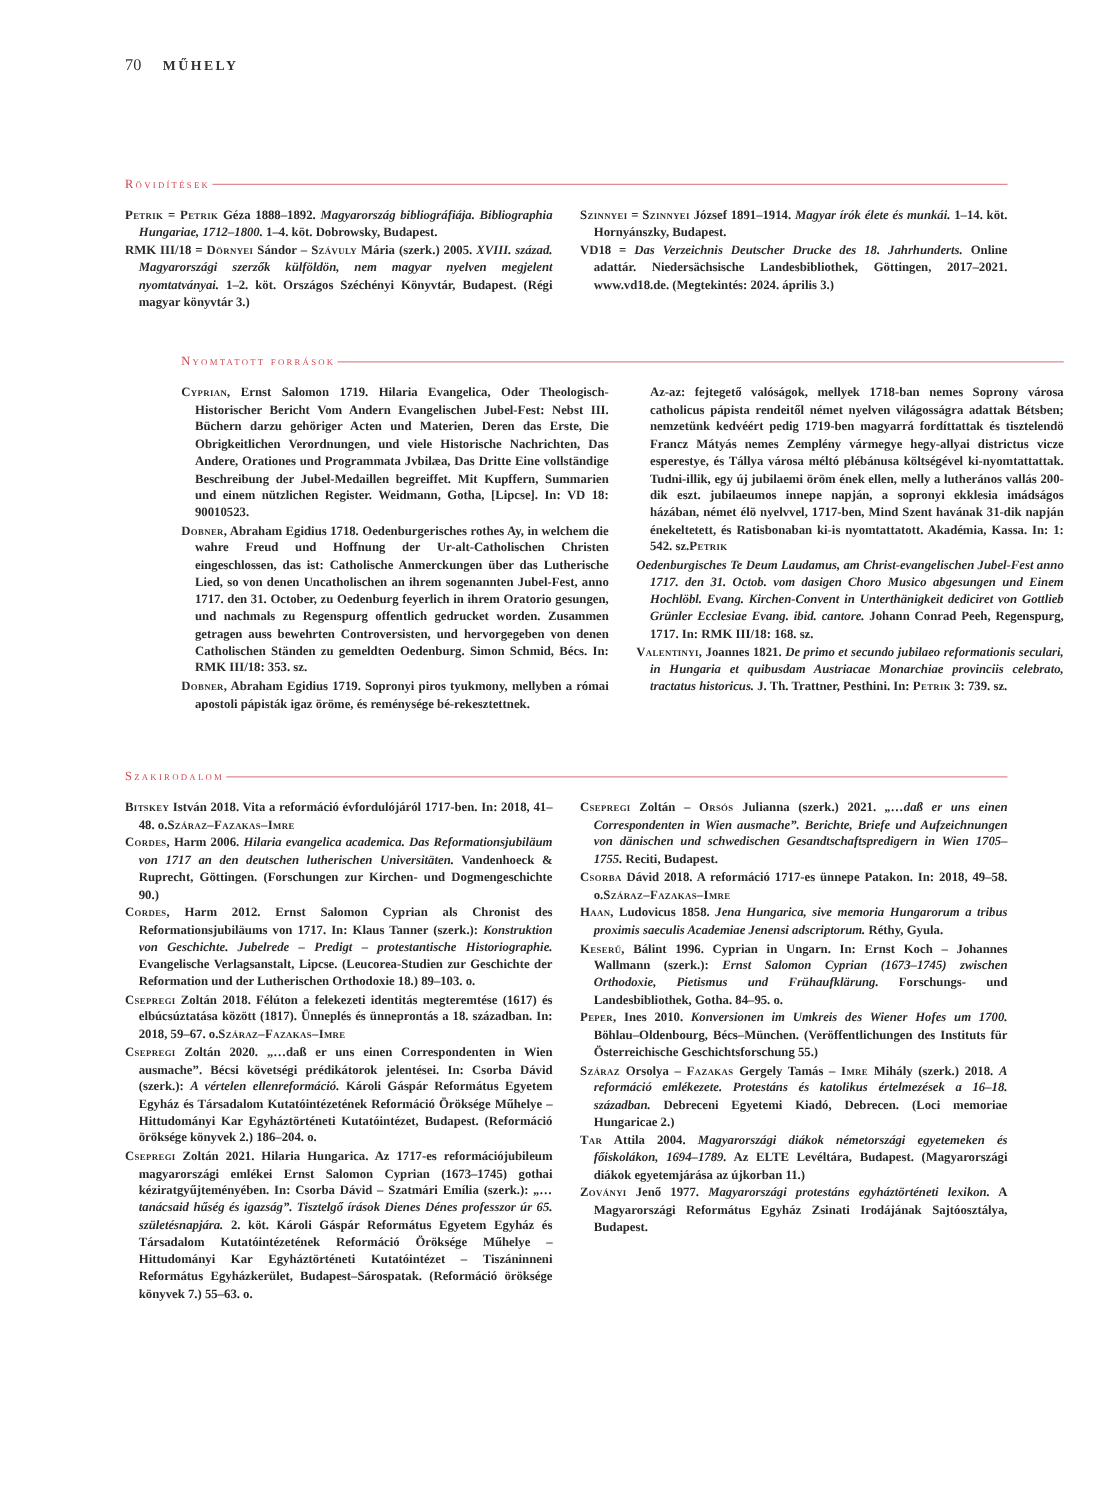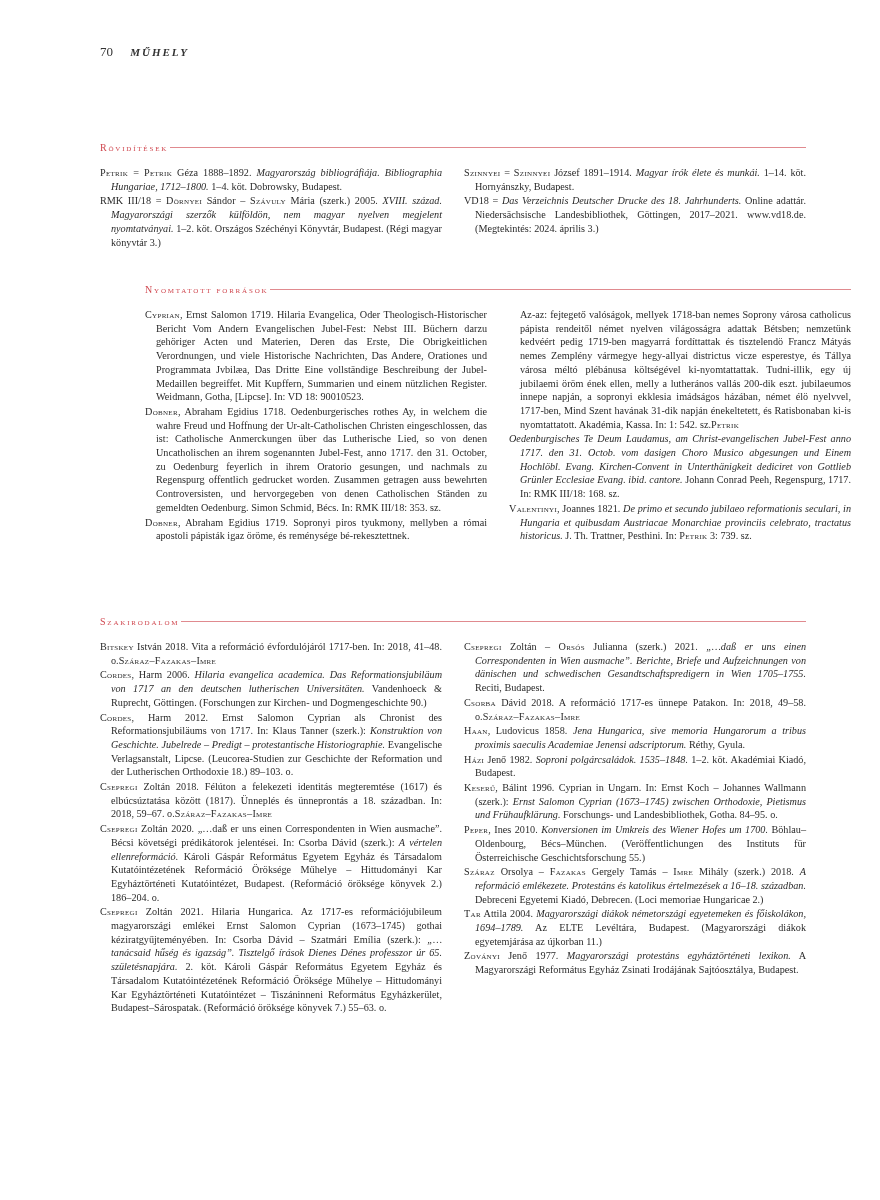--- a/index.html
+++ b/index.html
@@ -1,26 +1,26 @@
 <!DOCTYPE html>
 <html><head>
 <meta charset="utf-8">
 <style>
   html, body { margin: 0; padding: 0; background: #ffffff; }
   body { width: 880px; height: 1200px; position: relative; overflow: hidden;
          font-family: "Liberation Serif", "DejaVu Serif", serif; color: #2a2a2a; }
   .running-head { position: absolute; left: 100px; top: 44px; font-size: 13px; color: #333; }
   .running-head .pagenum { margin-right: 14px; }
-  .running-head .journal { font-style: italic; font-weight: bold; letter-spacing: 2px; font-size: 11px; }
+  .running-head .journal { font-weight: bold; letter-spacing: 2px; font-size: 11px; }
   .section { position: absolute; left: 100px; width: 706px; }
   .section-head { display: flex; align-items: center; height: 14px; justify-content: space-between; }
   .section-head .title { color: #d0474f; font-size: 10px; letter-spacing: 1.8px; font-variant: small-caps; white-space: nowrap; padding-right: 2px; }
   .section-head .rule { flex: 1; height: 1px; background: #e08a8f; }
   .cols { display: flex; justify-content: space-between; margin-top: 12px; }
-  .col { width: 342px; }
+  .col { width: 342px; font-weight: bold; }
   .entry { font-size: 10.2px; line-height: 13.7px; text-align: justify; padding-left: 11px; text-indent: -11px; margin: 0 0 1px 0; hyphens: auto; }
   .sc { font-variant: small-caps; letter-spacing: 0.3px; }
   .it { font-style: italic; }
 </style>
 </head>
 <body>
 
 <div class="running-head">
   <span class="pagenum">70</span>
   <span class="journal">MŰHELY</span>
@@ -73,21 +73,20 @@
         <p class="entry"><span class="sc">Cordes</span><span>, Harm 2006. </span><span class="it">Hilaria evangelica academica. Das Reformationsjubiläum von 1717 an den deutschen lutherischen Universitäten.</span><span> Vandenhoeck &amp; Ruprecht, Göttingen. (Forschungen zur Kirchen- und Dogmengeschichte 90.)</span></p>
         <p class="entry"><span class="sc">Cordes</span><span>, Harm 2012. Ernst Salomon Cyprian als Chronist des Reformationsjubiläums von 1717. In: Klaus Tanner (szerk.): </span><span class="it">Konstruktion von Geschichte. Jubelrede – Predigt – protestantische Historiographie.</span><span> Evangelische Verlagsanstalt, Lipcse. (Leucorea-Studien zur Geschichte der Reformation und der Lutherischen Orthodoxie 18.) 89–103. o.</span></p>
         <p class="entry"><span class="sc">Csepregi</span><span> Zoltán 2018. Félúton a felekezeti identitás megteremtése (1617) és elbúcsúztatása között (1817). Ünneplés és ünneprontás a 18. században. In: </span><span> 2018, 59–67. o.</span><span class="sc">Száraz–Fazakas–Imre</span></p>
         <p class="entry"><span class="sc">Csepregi</span><span> Zoltán 2020. „…daß er uns einen Correspondenten in Wien ausmache”. Bécsi követségi prédikátorok jelentései. In: Csorba Dávid (szerk.): </span><span class="it">A vértelen ellenreformáció.</span><span> Károli Gáspár Református Egyetem Egyház és Társadalom Kutatóintézetének Reformáció Öröksége Műhelye – Hittudományi Kar Egyháztörténeti Kutatóintézet, Budapest. (Reformáció öröksége könyvek 2.) 186–204. o.</span></p>
         <p class="entry"><span class="sc">Csepregi</span><span> Zoltán 2021. Hilaria Hungarica. Az 1717-es reformációjubileum magyarországi emlékei Ernst Salomon Cyprian (1673–1745) gothai kéziratgyűjteményében. In: Csorba Dávid – Szatmári Emília (szerk.): </span><span class="it">„…tanácsaid hűség és igazság”. Tisztelgő írások Dienes Dénes professzor úr 65. születésnapjára.</span><span> 2. köt. Károli Gáspár Református Egyetem Egyház és Társadalom Kutatóintézetének Reformáció Öröksége Műhelye – Hittudományi Kar Egyháztörténeti Kutatóintézet – Tiszáninneni Református Egyházkerület, Budapest–Sárospatak. (Reformáció öröksége könyvek 7.) 55–63. o.</span></p>
       </div>
     <div class="col">
         <p class="entry"><span class="sc">Csepregi</span><span> Zoltán – </span><span class="sc">Orsós</span><span> Julianna (szerk.) 2021. </span><span class="it">„…daß er uns einen Correspondenten in Wien ausmache”. Berichte, Briefe und Aufzeichnungen von dänischen und schwedischen Gesandtschaftspredigern in Wien 1705–1755.</span><span> Reciti, Budapest.</span></p>
         <p class="entry"><span class="sc">Csorba</span><span> Dávid 2018. A reformáció 1717-es ünnepe Patakon. In: </span><span> 2018, 49–58. o.</span><span class="sc">Száraz–Fazakas–Imre</span></p>
         <p class="entry"><span class="sc">Haan</span><span>, Ludovicus 1858. </span><span class="it">Jena Hungarica, sive memoria Hungarorum a tribus proximis saeculis Academiae Jenensi adscriptorum.</span><span> Réthy, Gyula.</span></p>
-        <p class="entry"><span class="sc">Házi</span><span> Jenő 1982. </span><span class="it">Soproni polgárcsaládok. 1535–1848.</span><span> 1–2. köt. Akadémiai Kiadó, Budapest.</span></p>
         <p class="entry"><span class="sc">Keserű</span><span>, Bálint 1996. Cyprian in Ungarn. In: Ernst Koch – Johannes Wallmann (szerk.): </span><span class="it">Ernst Salomon Cyprian (1673–1745) zwischen Orthodoxie, Pietismus und Frühaufklärung.</span><span> Forschungs- und Landesbibliothek, Gotha. 84–95. o.</span></p>
         <p class="entry"><span class="sc">Peper</span><span>, Ines 2010. </span><span class="it">Konversionen im Umkreis des Wiener Hofes um 1700.</span><span> Böhlau–Oldenbourg, Bécs–München. (Veröffentlichungen des Instituts für Österreichische Geschichtsforschung 55.)</span></p>
         <p class="entry"><span class="sc">Száraz</span><span> Orsolya – </span><span class="sc">Fazakas</span><span> Gergely Tamás – </span><span class="sc">Imre</span><span> Mihály (szerk.) 2018. </span><span class="it">A reformáció emlékezete. Protestáns és katolikus értelmezések a 16–18. században.</span><span> Debreceni Egyetemi Kiadó, Debrecen. (Loci memoriae Hungaricae 2.)</span></p>
         <p class="entry"><span class="sc">Tar</span><span> Attila 2004. </span><span class="it">Magyarországi diákok németországi egyetemeken és főiskolákon, 1694–1789.</span><span> Az ELTE Levéltára, Budapest. (Magyarországi diákok egyetemjárása az újkorban 11.)</span></p>
         <p class="entry"><span class="sc">Zoványi</span><span> Jenő 1977. </span><span class="it">Magyarországi protestáns egyháztörténeti lexikon.</span><span> A Magyarországi Református Egyház Zsinati Irodájának Sajtóosztálya, Budapest.</span></p>
       </div>
   </div>
 </div>
 
 </body></html>

